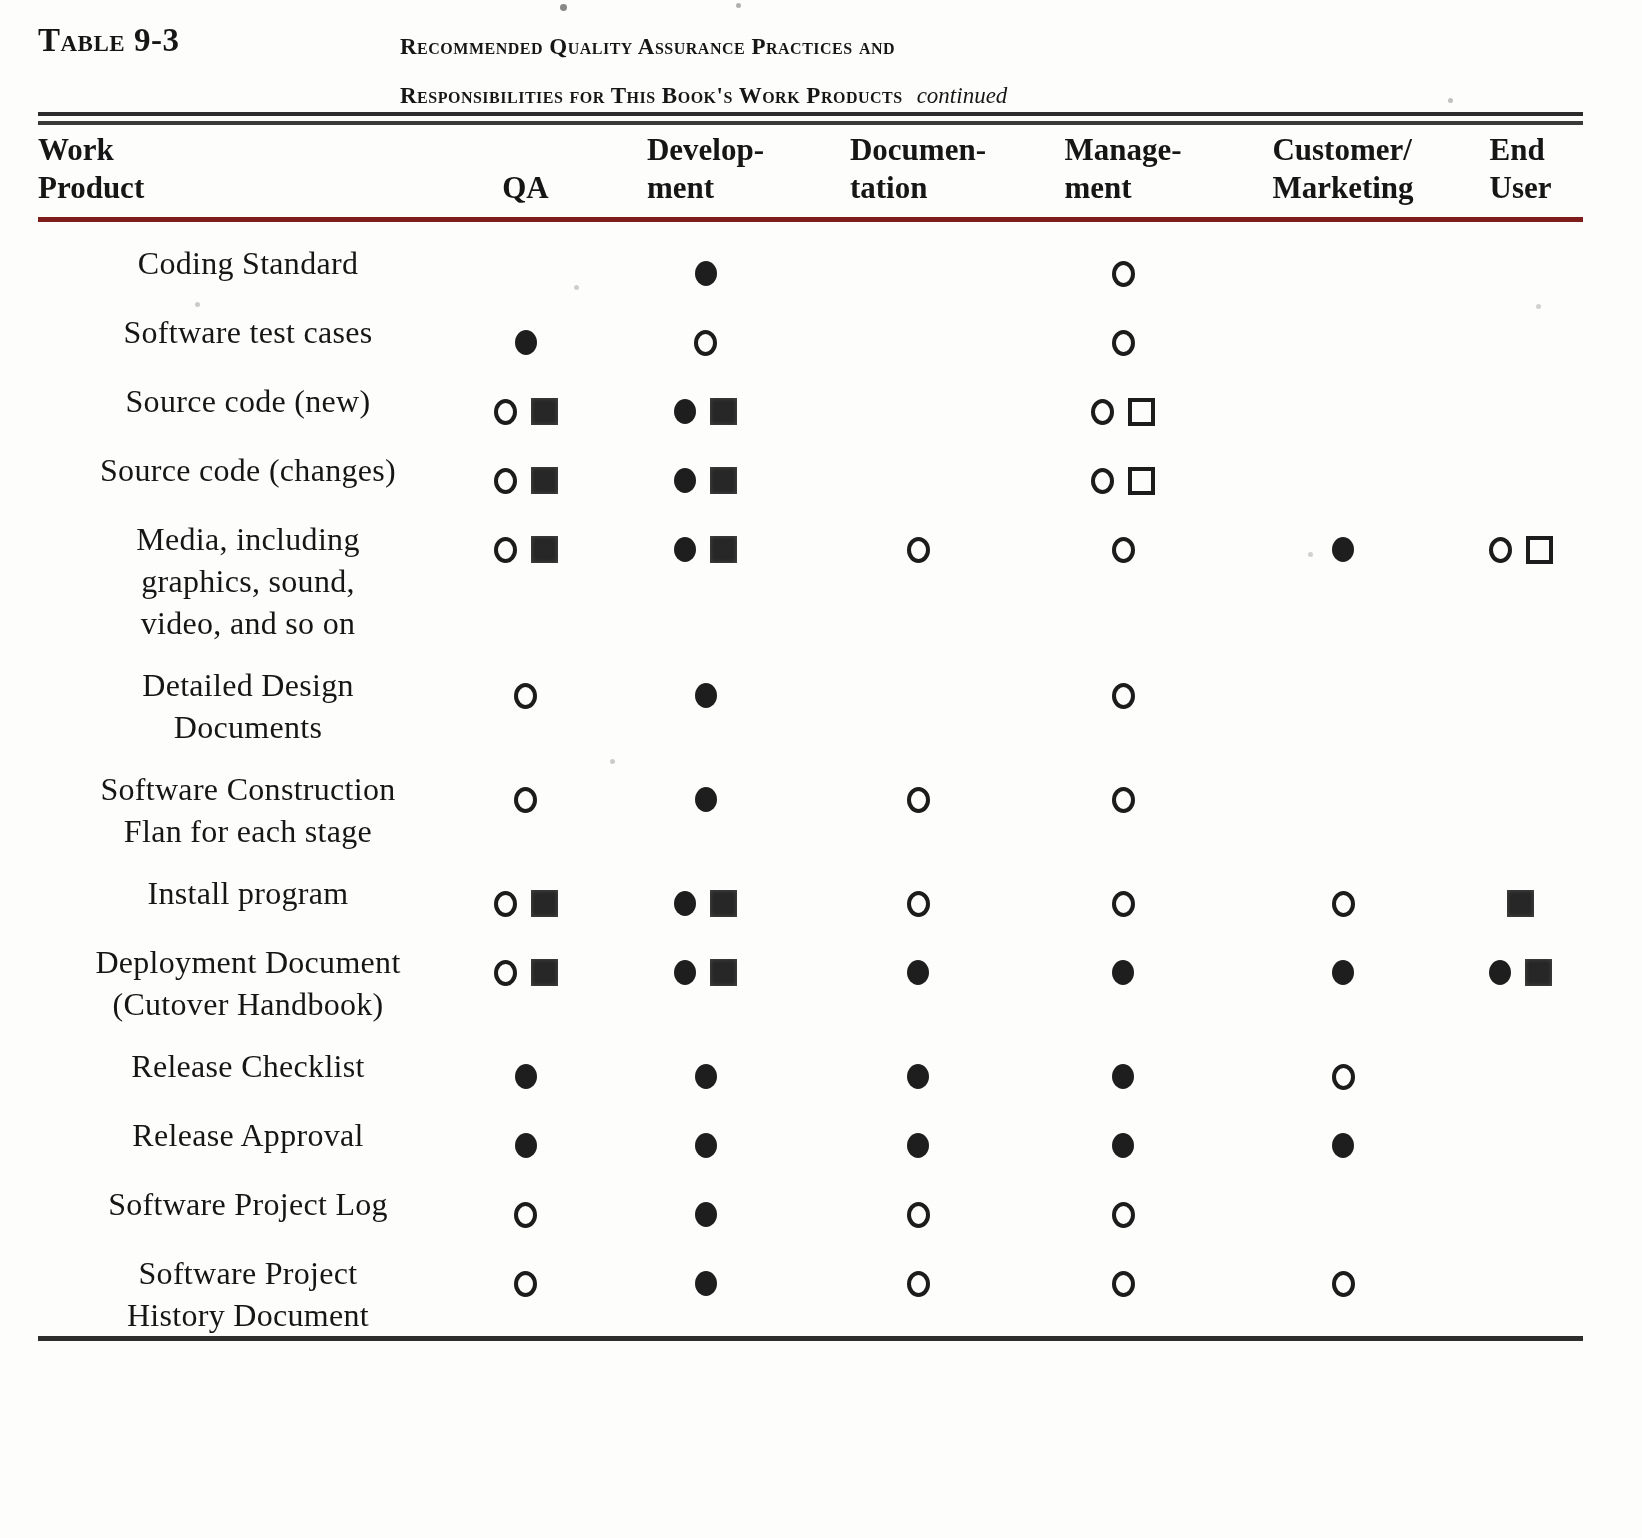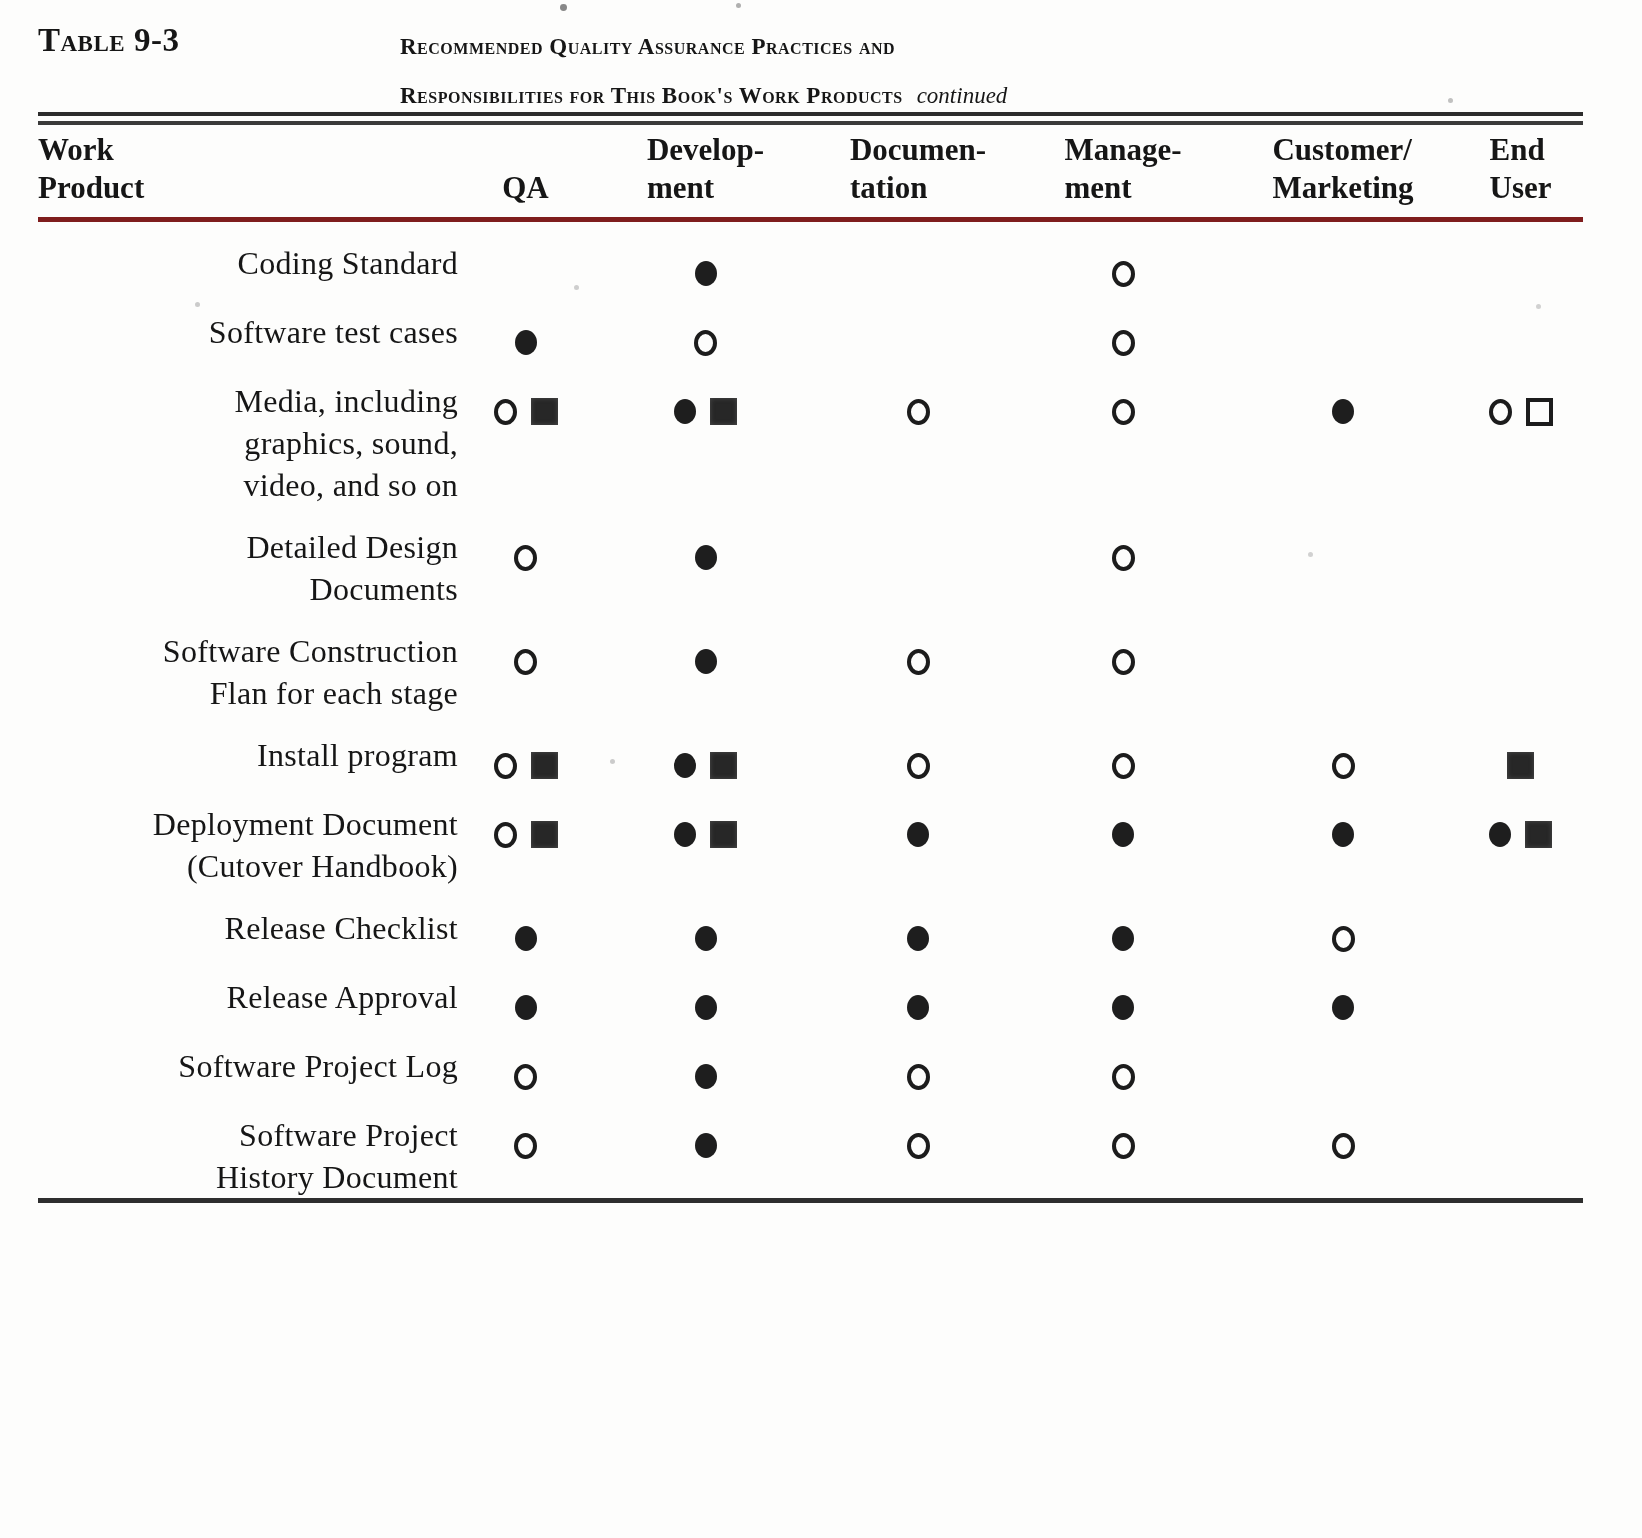--- a/index.html
+++ b/index.html
@@ -55,21 +55,21 @@
     border-bottom:5px solid #7f1d1d;
   }
   thead th.h-left { text-align:left; }
   thead th.h-center { text-align:center;margin-top:8px; }
   thead th .hgroup { display:inline-block; text-align:left; }
 
   tbody td {
     vertical-align:top; padding:20px 0 0 0;
     font-size:32px; line-height:42px;
   }
-  td.wp { text-align:right; letter-spacing:.3px; }
+  td.wp { text-align:center; letter-spacing:.3px; }
   td.symcell { text-align:center; padding-top:27px; }
 
   
   .sym { display:inline-block; vertical-align:middle; margin:0 7px; }
   .sym.filled-circle {
     width:22px; height:25px; border-radius:50%;
     background:#1e1e1e;
   }
   .sym.open-circle {
     width:15px; height:18px; border-radius:50%;
@@ -155,20 +155,42 @@
             </td>
             <td class="symcell"><span class="sym filled-circle"></span></td>
             <td class="symcell"><span class="sym open-circle"></span></td>
             <td class="symcell"></td>
             <td class="symcell"><span class="sym open-circle"></span></td>
             <td class="symcell"></td>
             <td class="symcell"></td>
           </tr>
           <tr>
             <td class="wp">
+              <div>Source code (new)</div>
+            </td>
+            <td class="symcell"><span class="sym open-circle"></span><span class="sym filled-square"></span></td>
+            <td class="symcell"><span class="sym filled-circle"></span><span class="sym filled-square"></span></td>
+            <td class="symcell"></td>
+            <td class="symcell"><span class="sym open-circle"></span><span class="sym open-square"></span></td>
+            <td class="symcell"></td>
+            <td class="symcell"></td>
+          </tr>
+          <tr>
+            <td class="wp">
+              <div>Source code (changes)</div>
+            </td>
+            <td class="symcell"><span class="sym open-circle"></span><span class="sym filled-square"></span></td>
+            <td class="symcell"><span class="sym filled-circle"></span><span class="sym filled-square"></span></td>
+            <td class="symcell"></td>
+            <td class="symcell"><span class="sym open-circle"></span><span class="sym open-square"></span></td>
+            <td class="symcell"></td>
+            <td class="symcell"></td>
+          </tr>
+          <tr>
+            <td class="wp">
               <div>Media, including</div>
               <div>graphics, sound,</div>
               <div>video, and so on</div>
             </td>
             <td class="symcell"><span class="sym open-circle"></span><span class="sym filled-square"></span></td>
             <td class="symcell"><span class="sym filled-circle"></span><span class="sym filled-square"></span></td>
             <td class="symcell"><span class="sym open-circle"></span></td>
             <td class="symcell"><span class="sym open-circle"></span></td>
             <td class="symcell"><span class="sym filled-circle"></span></td>
             <td class="symcell"><span class="sym open-circle"></span><span class="sym open-square"></span></td>

